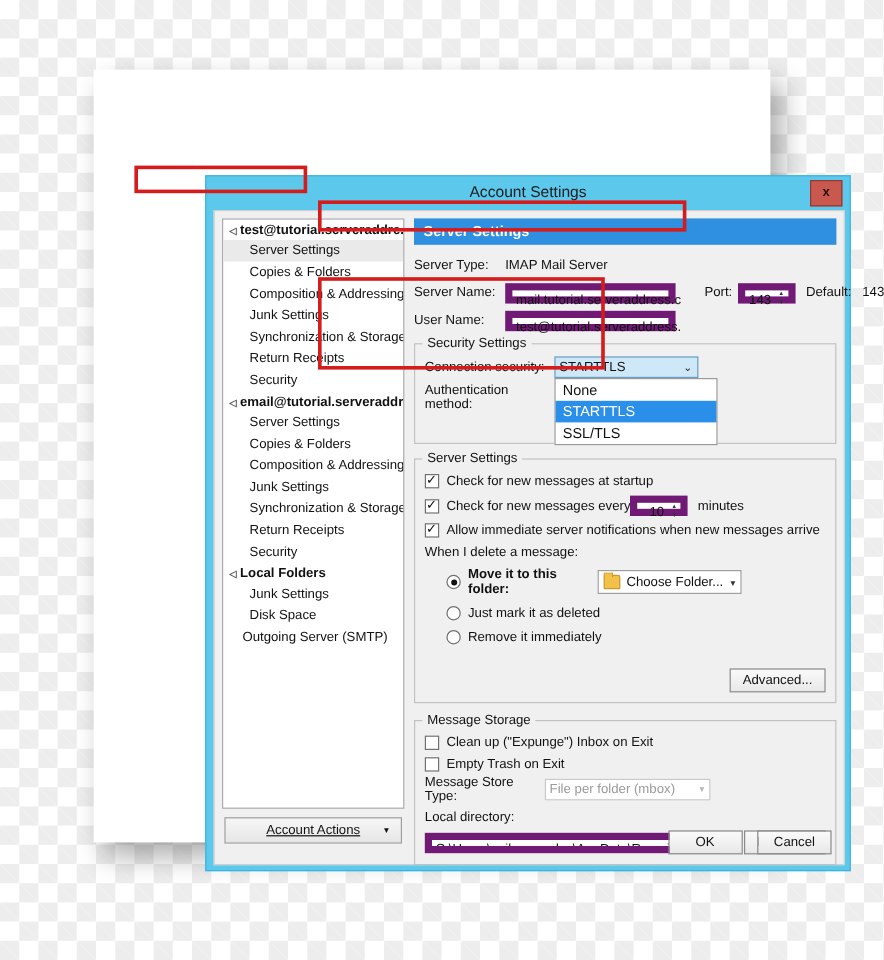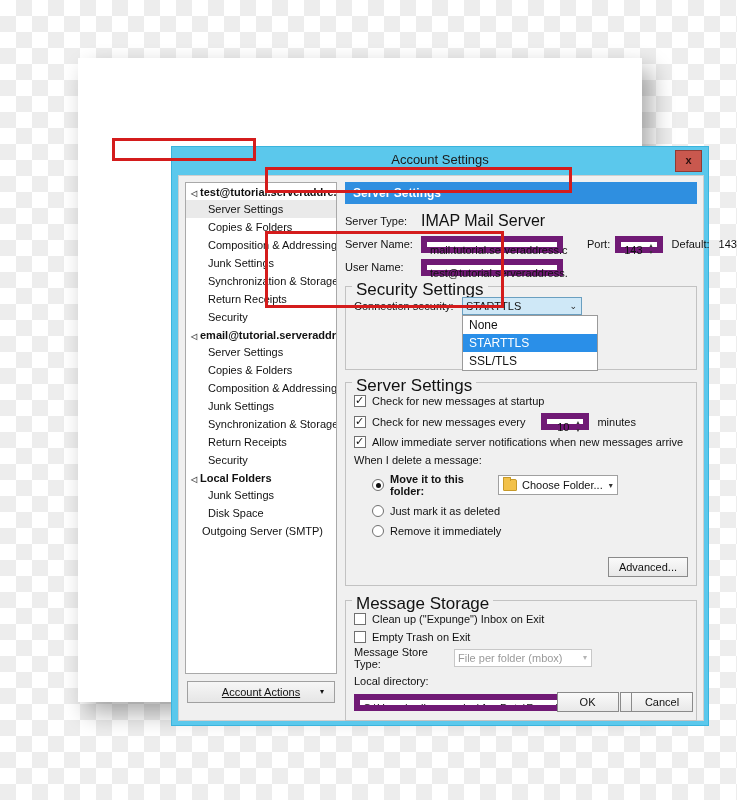--- a/index.html
+++ b/index.html
@@ -129,21 +129,21 @@
     color: #ffffff;
     font-weight: bold;
     font-size: 12px;
     line-height: 22px;
     padding-left: 8px;
     box-sizing: border-box;
     margin-bottom: 8px;
   }
   .row { display: flex; align-items: center; margin-bottom: 5px; height: 18px; }
   .lbl { width: 76px; flex: none; font-size: 11px; }
-  .val { font-size: 16px; }
+  .val { font-size: 11px; }
 
   .tbox {
     background: #fff;
     border: 6px solid #701a75;
     height: 17px;
     line-height: 16px;
     font-size: 11px;
     padding: 0 3px;
     box-sizing: border-box;
     color: #111;
@@ -169,21 +169,21 @@
     position: relative;
     border: 1px solid #c2c2c2;
     margin-top: 10px;
     padding: 10px 8px 8px 8px;
   }
   .group > .gtitle {
     position: absolute;
     top: -7px; left: 6px;
     background: #f0f0f0;
     padding: 0 4px;
-    font-size: 17px;
+    font-size: 11px;
     color: #111;
   }
 
   .cbrow { display: flex; align-items: center; margin-bottom: 6px; }
   .cb {
     width: 12px; height: 12px;
     border: 1px solid #707070;
     background: #fff;
     margin-right: 6px;
     flex: none;
@@ -397,34 +397,37 @@
                 <span class="chv">⌄</span>
               </div>
               <div class="combo-list">
                 <div class="combo-opt">None</div>
                 <div class="combo-opt hl">STARTTLS</div>
                 <div class="combo-opt">SSL/TLS</div>
               </div>
             </div>
           </div>
 
+          <div class="row">
+            <span style="width:108px; flex:none;">Authentication method:</span>
+          </div>
         </div>
 
         <div class="group" style="margin-top:12px; padding-top:12px;">
           <div class="gtitle">Server Settings</div>
 
           <div class="cbrow">
             <span class="cb on"></span>
             <span>Check for new messages at startup</span>
           </div>
 
           <div class="cbrow">
             <span class="cb on"></span>
             <span>Check for new messages every</span>
-            <div class="tbox spin" style="margin-left:16px;">
+            <div class="tbox spin" style="margin-left:0;">
               <div class="num">10</div>
               <div class="spin-btns">
                 <span>▲</span>
                 <span>▼</span>
               </div>
             </div>
             <span style="margin-left:8px;">minutes</span>
           </div>
 
           <div class="cbrow">

